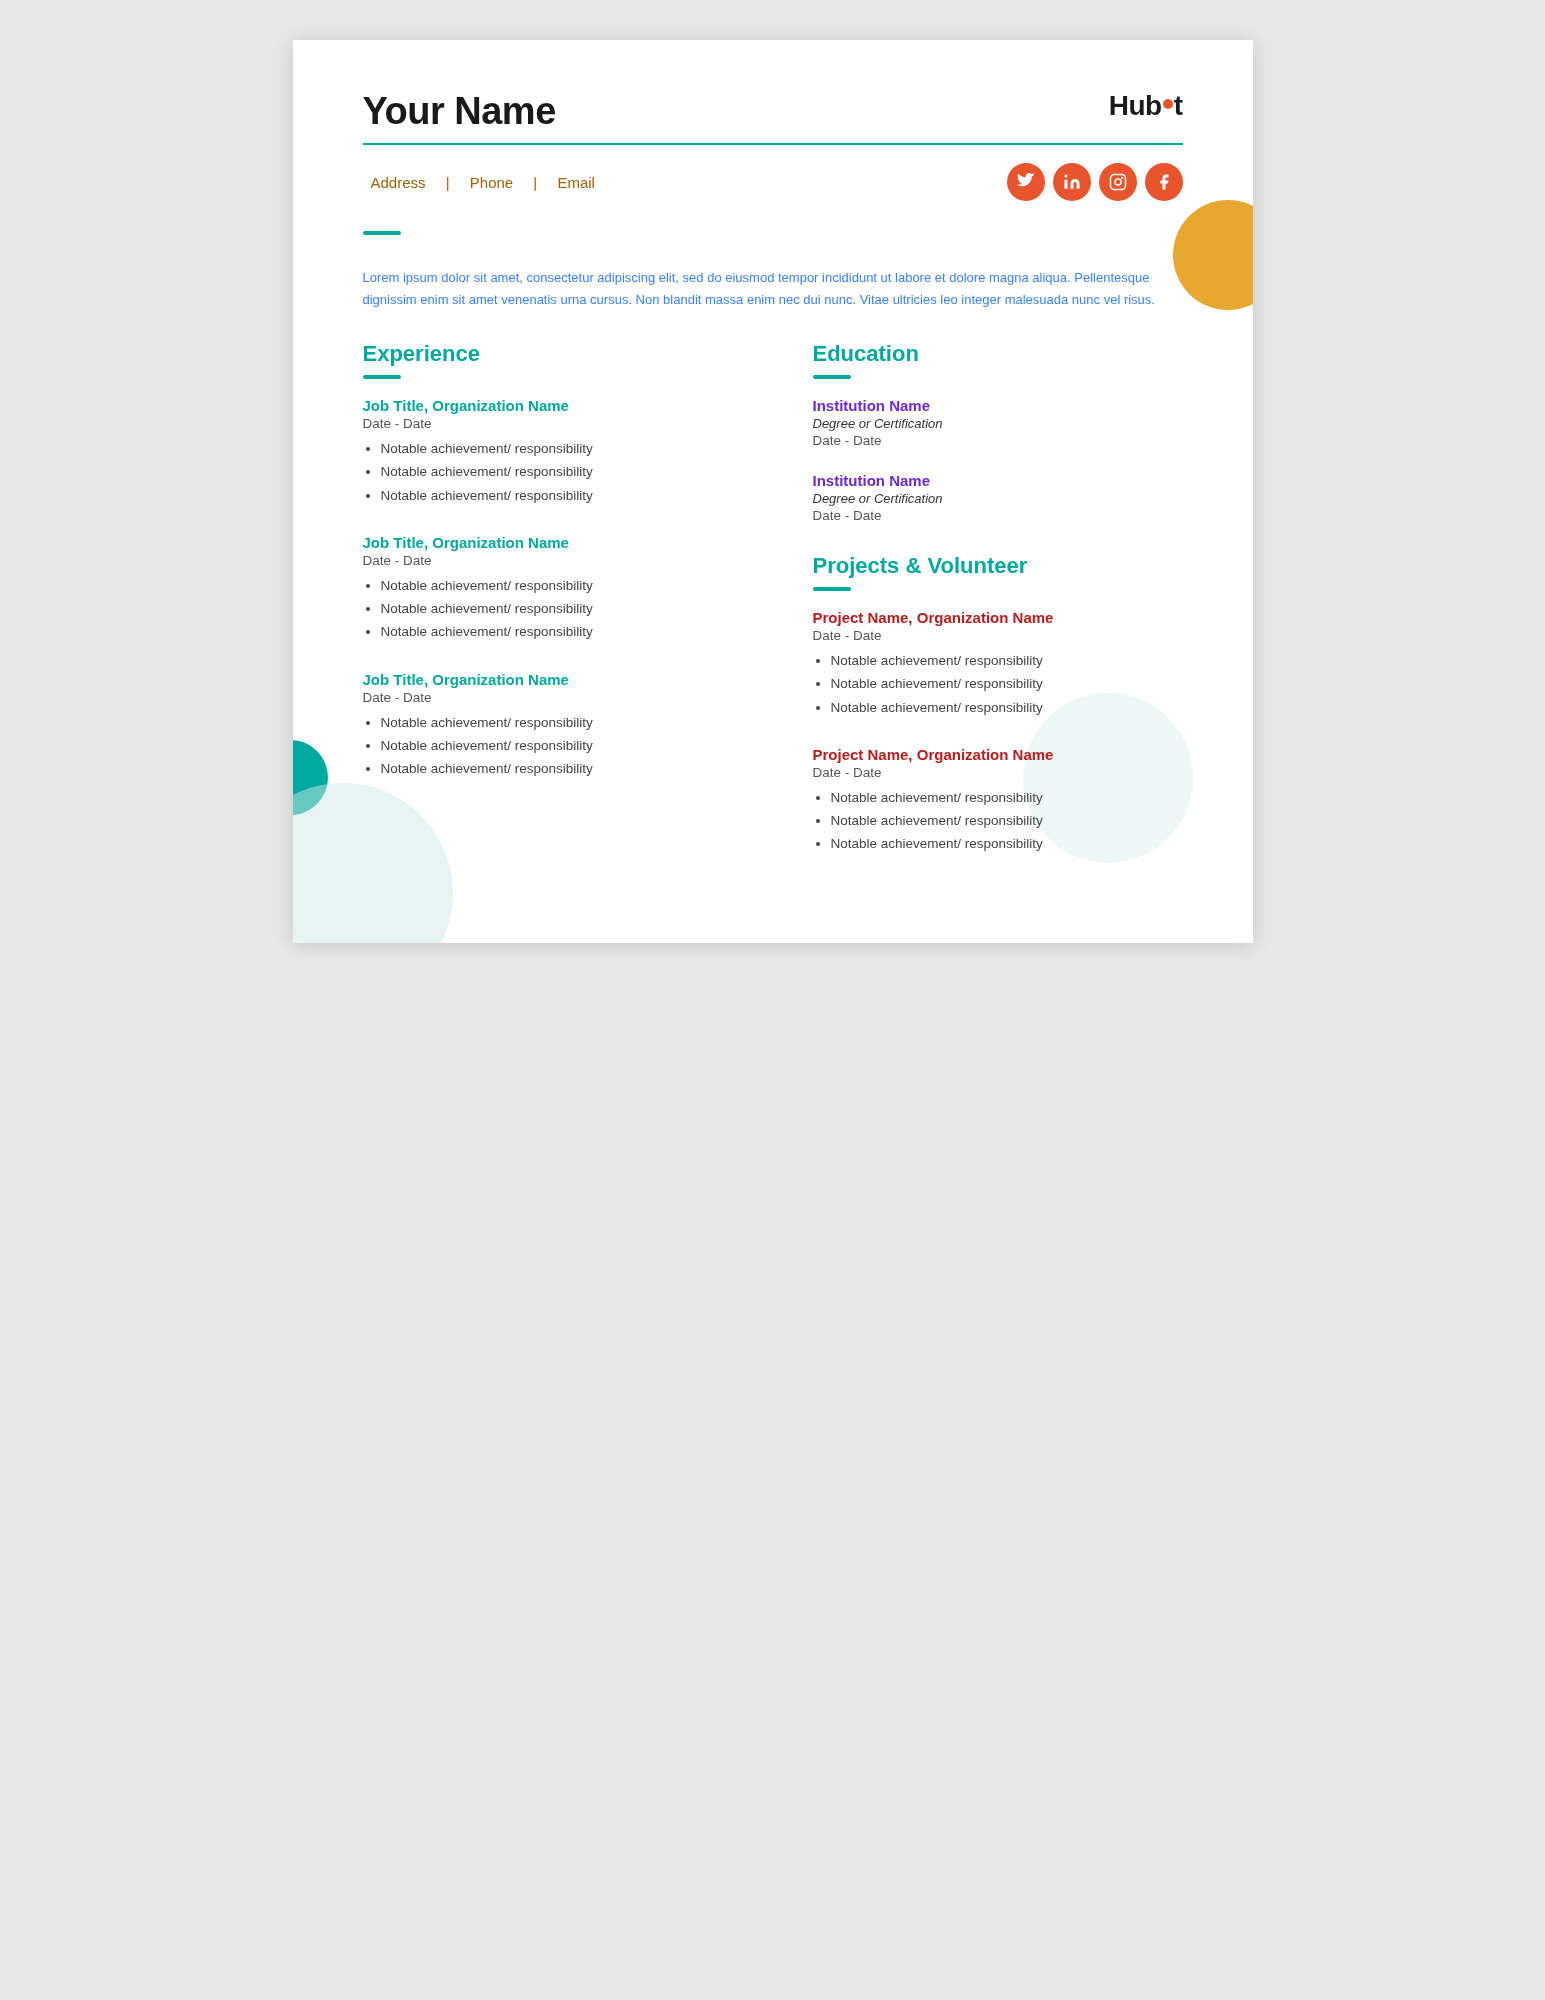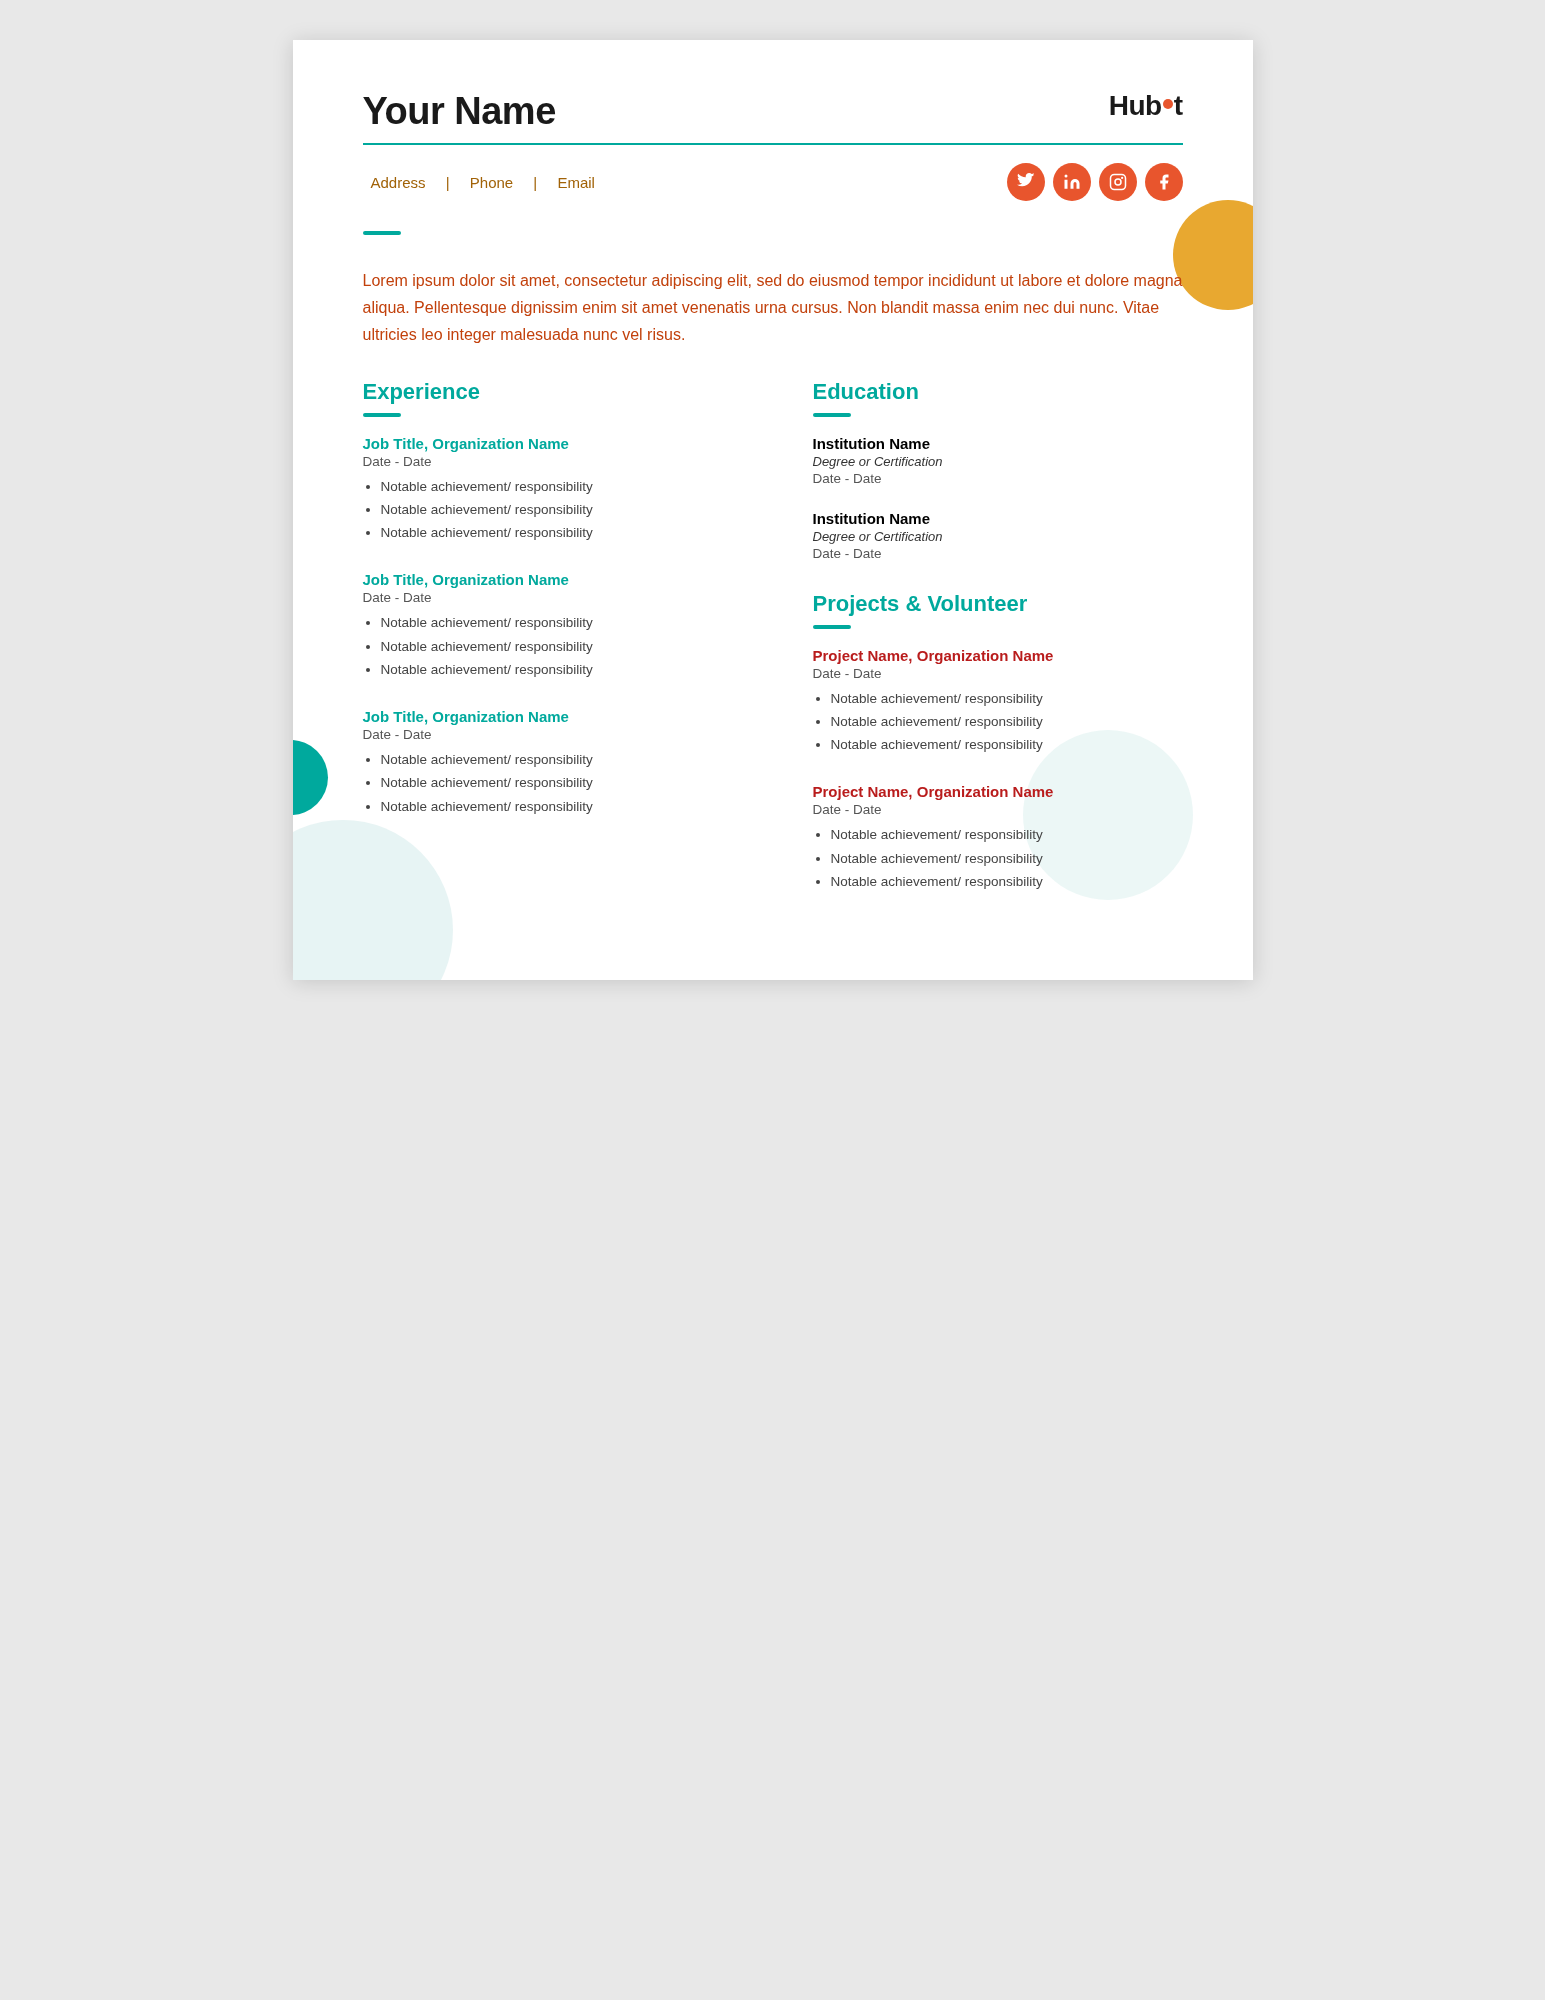--- a/index.html
+++ b/index.html
@@ -175,22 +175,22 @@
       background: #00A99D;
       border-radius: 2px;
       margin-bottom: 18px;
     }
 
     .profile-section {
       margin-bottom: 30px;
     }
 
     .profile-text {
-      font-size: 16px;
-      color: #c2410c;
+      font-size: 13px;
+      color: #3b82f6;
       line-height: 1.7;
       margin-top: 32px;
     }
 
     
     .two-col {
       display: grid;
       grid-template-columns: 1fr 1fr;
       gap: 80px;
     }
@@ -226,21 +226,21 @@
     }
 
     
     .edu-item {
       margin-bottom: 24px;
     }
 
     .edu-institution {
       font-size: 15px;
       font-weight: 800;
-      color: #000000;
+      color: #6d28d9;
       margin-bottom: 2px;
     }
 
     .edu-degree {
       font-size: 13px;
       font-style: italic;
       color: #333;
       margin-bottom: 2px;
     }
 

